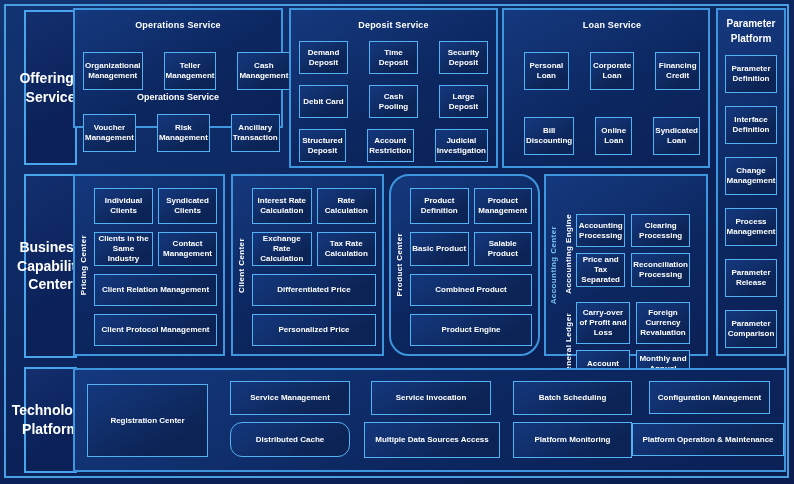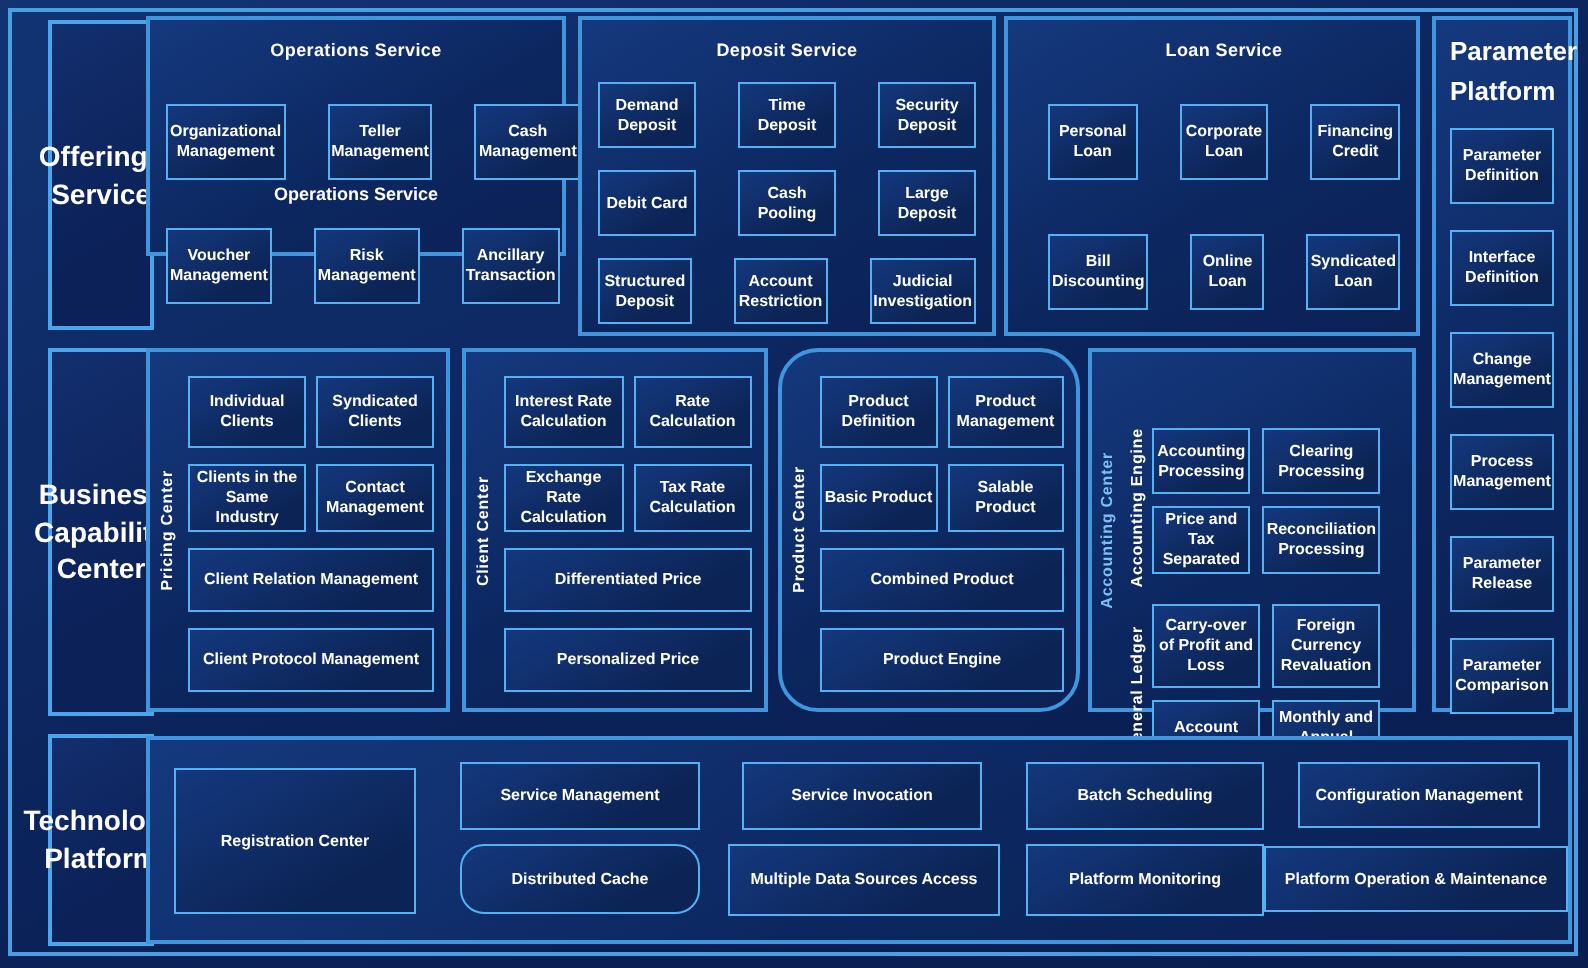--- a/index.html
+++ b/index.html
@@ -33,21 +33,21 @@
   .row3 { display:flex; gap:21px; padding:0 8px;border-radius:12px; }
   .row3 .box { flex:1; }
   .ops-row { height:38px; margin-top:22px; }
   .ops-row2 { height:38px; margin-top:12px; }
   .dep-row { height:33px; margin-top:11px; }
   .loan-row1 { height:38px; margin-top:22px; }
   .loan-row2 { height:38px; margin-top:27px; }
 
   
   .pp { display:flex; flex-direction:column; padding:6px 7px; }
-  .pp-title { color:#fff; font-weight:bold; font-size:13px; text-align:center; line-height:1.5; }
+  .pp-title { color:#fff; font-weight:bold; font-size:10px; text-align:center; line-height:1.5; }
   .pp-items { display:flex; flex-direction:column; gap:13px; margin-top:9px; }
   .pp-items .box { height:38px; }
 
   
   .cap { display:flex; }
   .vstrip { width:17px; display:flex; align-items:center; justify-content:center; }
   .vtext { writing-mode:vertical-rl; transform:rotate(180deg); white-space:nowrap;
     color:#fff; font-weight:bold; font-size:8px; letter-spacing:.4px; }
   .vtext.accent { color:#79c1f2; }
   .cap-body { flex:1; display:flex; flex-direction:column; padding:12px 6px 8px 2px; }

